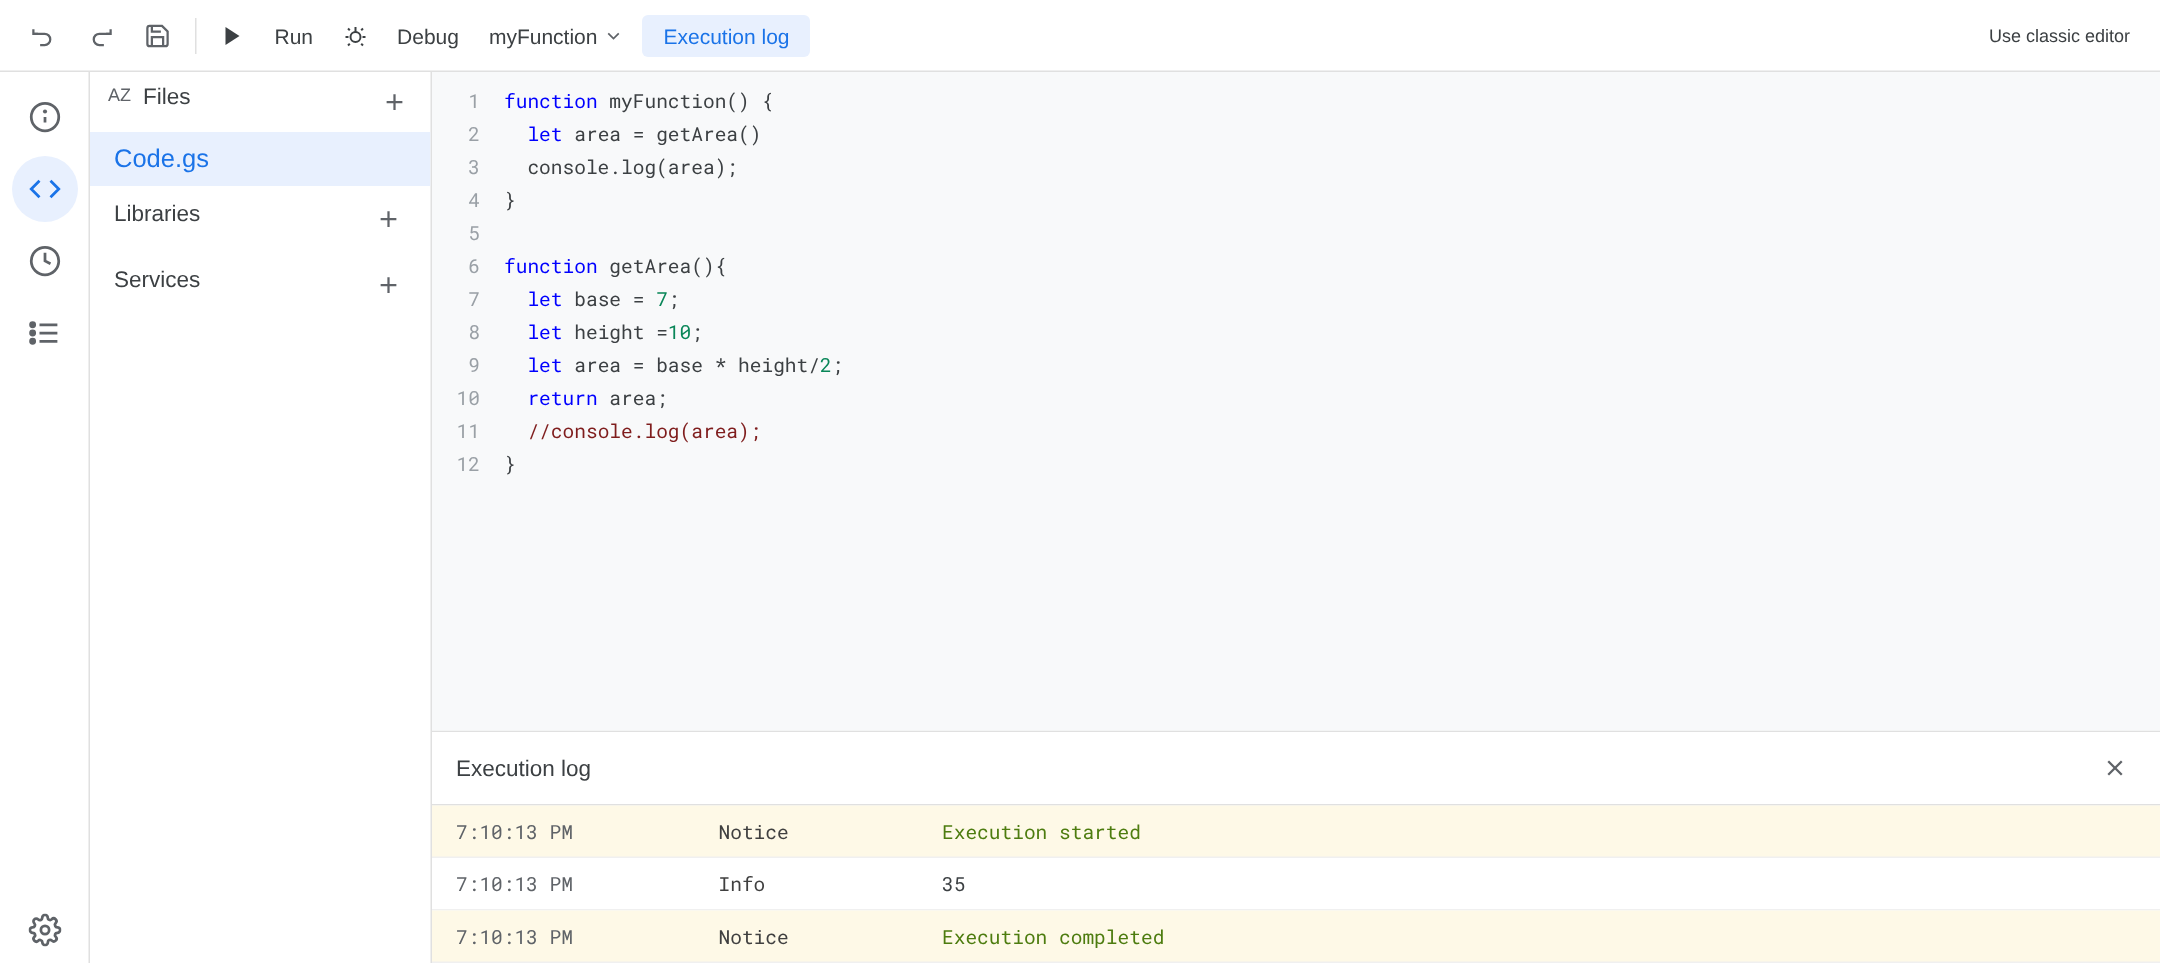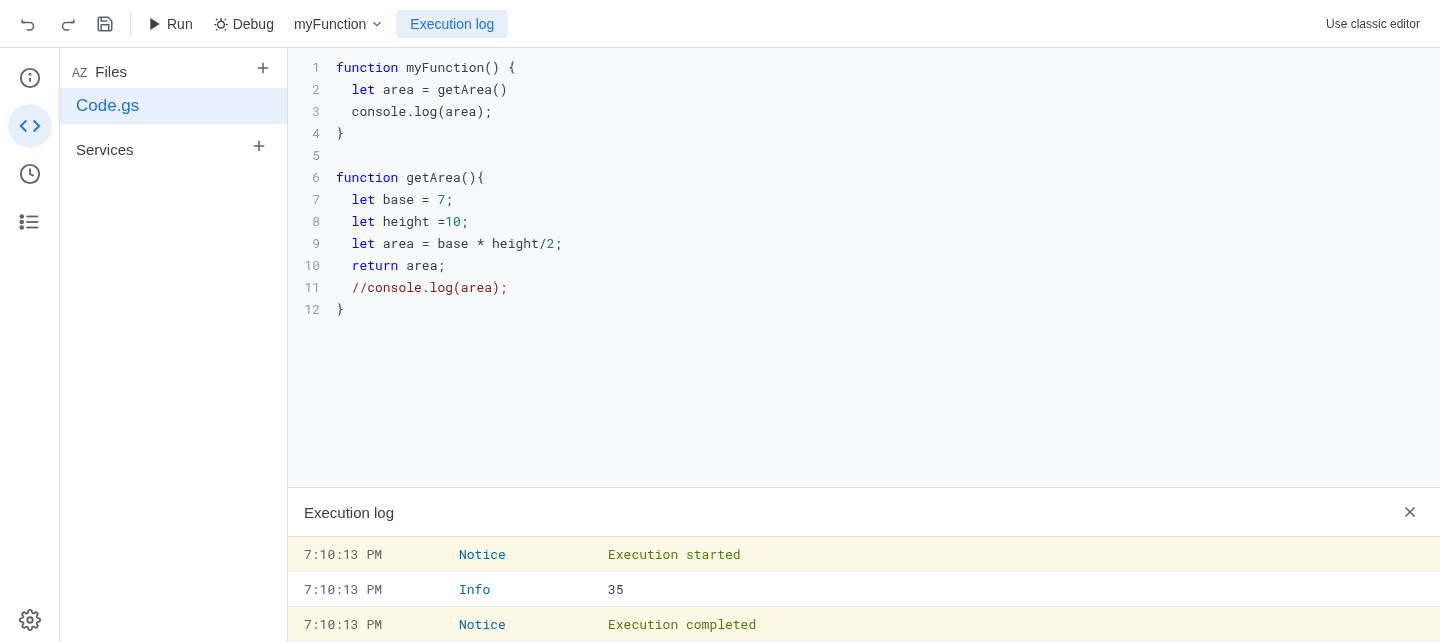--- a/index.html
+++ b/index.html
@@ -26,21 +26,21 @@
     }
     .toolbar-spacer { flex: 1; }
     .toolbar-btn {
       background: none;
       border: none;
       cursor: pointer;
       padding: 6px 8px;
       border-radius: 4px;
       display: flex;
       align-items: center;
-      gap: 4px;
+      gap: 20px;
       color: #3c4043;
       font-size: 14px;
     }
     .toolbar-divider {
       width: 1px;
       height: 24px;
       background: #e0e0e0;
       margin: 0 4px;
     }
     .toolbar-btn-run {
@@ -117,21 +117,21 @@
     .sidebar {
       width: 228px;
       border-right: 1px solid #e0e0e0;
       display: flex;
       flex-direction: column;
       flex-shrink: 0;
       overflow-y: auto;
     }
     .sidebar-section {
       display: flex;
-      align-items: flex-end;
+      align-items: flex-start;
       padding: 10px 16px;
       cursor: pointer;
     }
     .sidebar-section-label {
       flex: 1;
       font-size: 15px;
       color: #3c4043;
       font-weight: 500;
     }
     .sidebar-section-add {
@@ -240,21 +240,21 @@
       align-items: center;
       padding: 8px 16px;
       font-family: 'Roboto Mono', 'Courier New', monospace;
       font-size: 13px;
       border-bottom: 1px solid #f0f0f0;
       gap: 45px;
     }
     .log-row.notice { background: #fef9e7; }
     .log-row.info { background: #fff; }
     .log-timestamp { color: #5f6368; width: 110px; flex-shrink: 0; }
-    .log-level { width: 104px; flex-shrink: 0; color: #0369a1; }
+    .log-level { width: 104px; flex-shrink: 0; color: #404040; margin-left: 20px; }
     .log-message { color: #4d7c0f; }
     .log-message.plain { color: #3c4043; }
 
     
     svg { display: inline-block; vertical-align: middle; }
   </style>
 </head>
 <body>
 
 <div class="toolbar">
@@ -371,20 +371,29 @@
           <line x1="12" y1="5" x2="12" y2="19"></line>
           <line x1="5" y1="12" x2="19" y2="12"></line>
         </svg>
       </button>
     </div>
 
     <div class="sidebar-file">
       <span class="sidebar-file-label">Code.gs</span>
     </div>
 
+    <div class="sidebar-section">
+      <span class="sidebar-section-label">Libraries</span>
+      <button class="sidebar-section-add">
+        <svg width="18" height="18" viewBox="0 0 24 24" fill="none" stroke="#5f6368" stroke-width="2">
+          <line x1="12" y1="5" x2="12" y2="19"></line>
+          <line x1="5" y1="12" x2="19" y2="12"></line>
+        </svg>
+      </button>
+    </div>
 
     <div class="sidebar-section">
       <span class="sidebar-section-label">Services</span>
       <button class="sidebar-section-add">
         <svg width="18" height="18" viewBox="0 0 24 24" fill="none" stroke="#5f6368" stroke-width="2">
           <line x1="12" y1="5" x2="12" y2="19"></line>
           <line x1="5" y1="12" x2="19" y2="12"></line>
         </svg>
       </button>
     </div>

